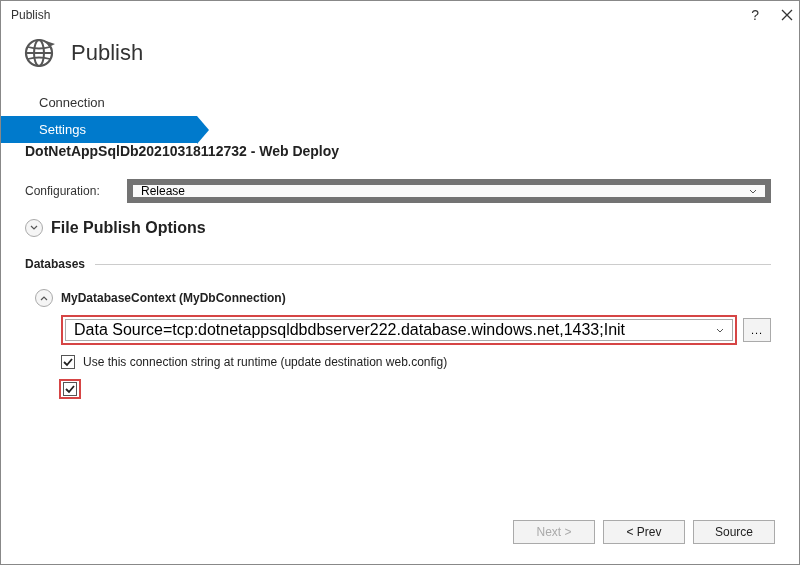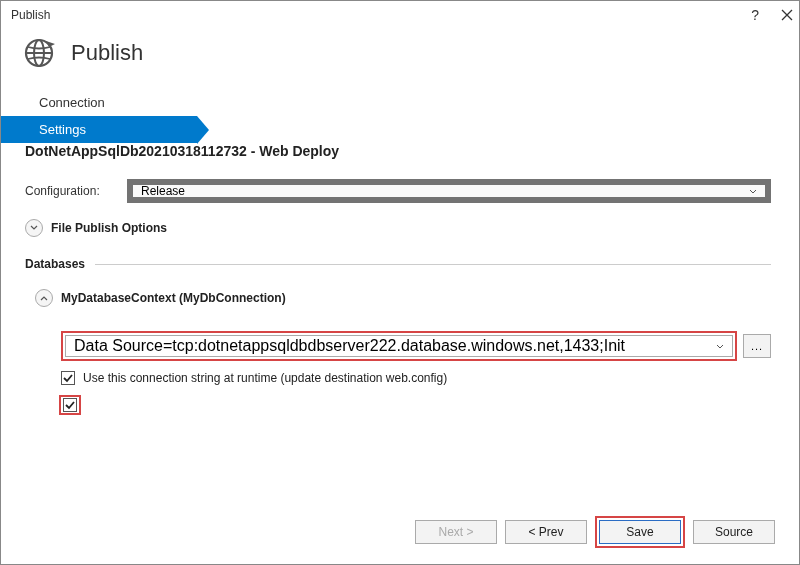--- a/index.html
+++ b/index.html
@@ -136,21 +136,21 @@
       align-items: center;
       justify-content: center;
       background: #f5f5f5;
       cursor: pointer;
     }
     .expand-btn svg {
       display: block;
     }
     .section-title {
       font-weight: 600;
-      font-size: 12px;
+      font-size: 16px;
       color: #222;
     }
     .section-row {
       display: flex;
       align-items: center;
       gap: 10px;
       margin: 20px 0 18px 0;
     }
     .section-row-label {
       font-weight: 600;
@@ -162,21 +162,21 @@
       height: 1px;
       background: #ccc;
     }
     .db-context {
       margin-left: 10px;
     }
     .db-context-header {
       display: flex;
       align-items: center;
       gap: 8px;
-      margin-bottom: 24px;
+      margin-bottom: 8px;
     }
     .db-context-title {
       font-weight: 600;
       font-size: 12px;
       color: #222;
     }
     .db-conn-row {
       display: flex;
       align-items: center;
       gap: 6px;
@@ -395,21 +395,16 @@
   </div>
 </div>
 
 <div class="footer">
   <div class="btn disabled">
     <span>Next &gt;</span>
   </div>
   <div class="btn">
     <span>&lt; Prev</span>
   </div>
-  <div class="btn-highlight">
-    <div class="btn">
-      <span>Save</span>
-    </div>
-  </div>
   <div class="btn">
     <span>Source</span>
   </div>
 </div>
 
 </body></html>

